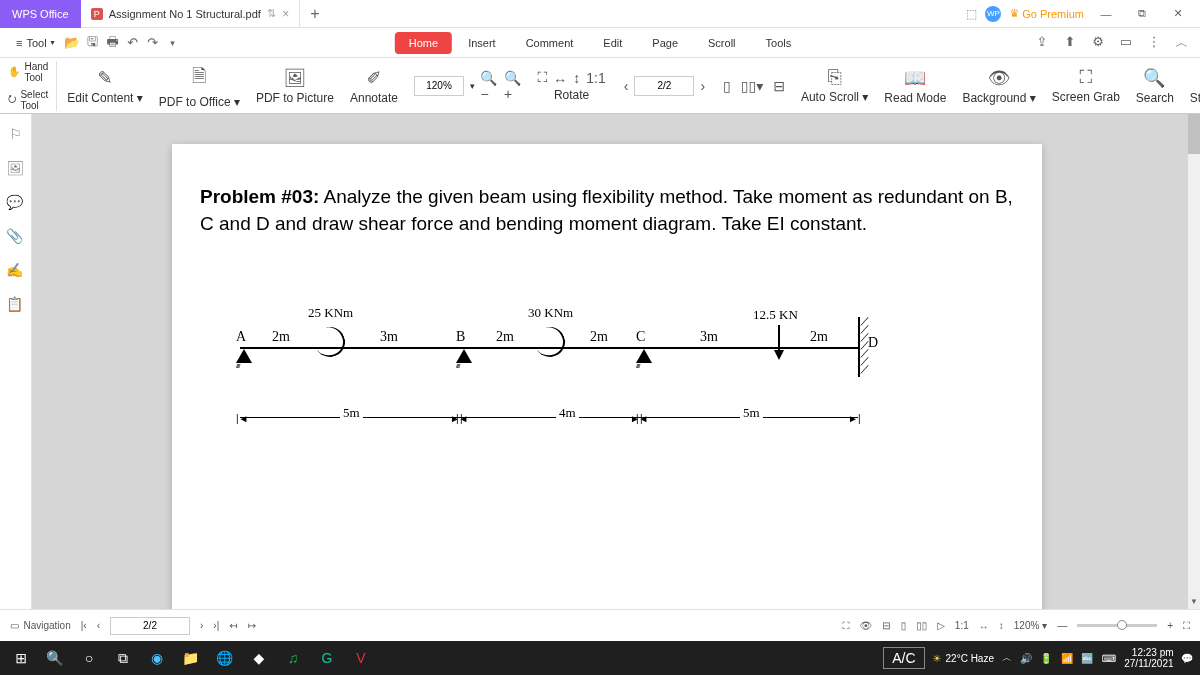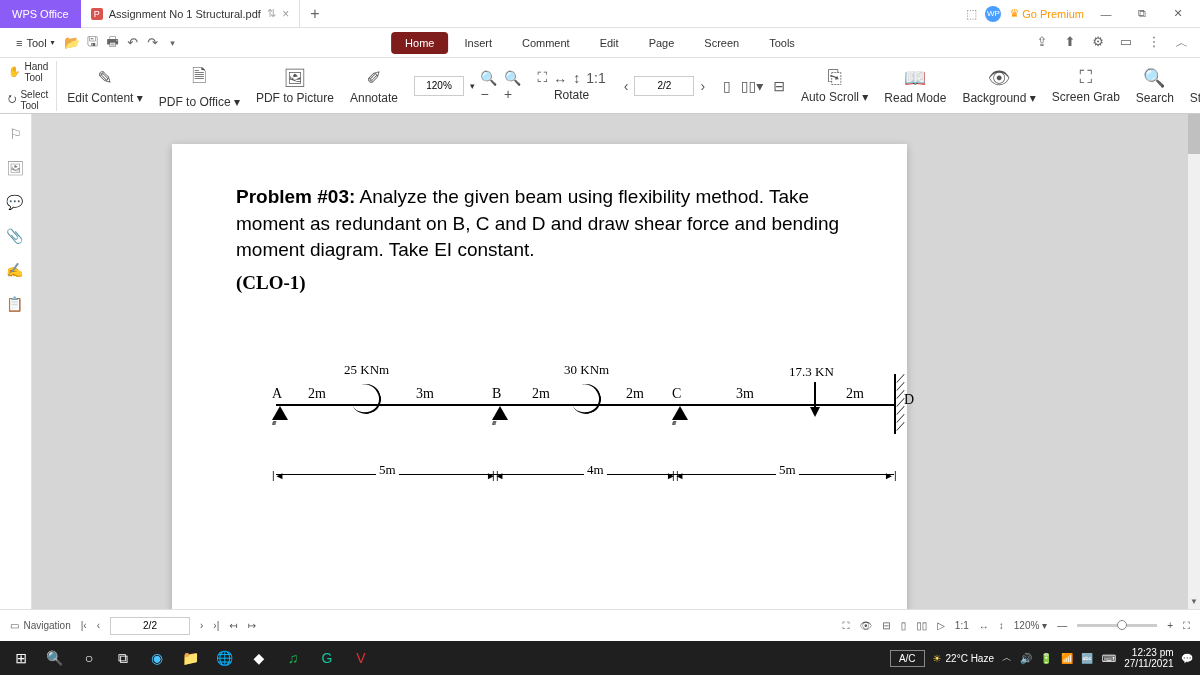--- a/index.html
+++ b/index.html
@@ -16,42 +16,42 @@
 .wps-circle { width: 16px; height: 16px; background: #4a9eff; border-radius: 50%; font-size: 8px; color: #fff; display: flex; align-items: center; justify-content: center; }
 .premium { color: #ff9800; font-size: 11px; display: flex; align-items: center; gap: 3px; }
 .win-btn { width: 28px; text-align: center; color: #666; font-size: 11px; cursor: pointer; }
 
 
 .menubar { height: 30px; background: #fff; display: flex; align-items: center; padding: 0 8px; border-bottom: 1px solid #e0e0e0; }
 .menu-btn { font-size: 11px; color: #333; padding: 4px 8px; display: flex; align-items: center; gap: 4px; }
 .qat-icon { width: 20px; text-align: center; color: #666; font-size: 13px; }
 .ribbon-tabs { display: flex; margin-left: auto; margin-right: auto; gap: 2px; position: absolute; left: 50%; transform: translateX(-50%); }
 .ribbon-tab { font-size: 11px; padding: 5px 14px; color: #333; cursor: pointer; }
-.ribbon-tab.active { background: #7f1d1d; color: #fff; border-radius: 4px; }
+.ribbon-tab.active { background: #ef4444; color: #fff; border-radius: 4px; }
 .menubar-right { margin-left: auto; display: flex; gap: 8px; }
 
 
 .toolbar { height: 56px; background: #fff; display: flex; align-items: center; padding: 0 8px; border-bottom: 1px solid #ccc; gap: 4px; font-size: 10px; color: #333; }
 .tool-section { display: flex; flex-direction: column; align-items: center; gap: 2px; padding: 0 6px; }
 .tool-label { font-size: 12px; color: #333; white-space: nowrap; }
 .tool-icon { font-size: 18px; color: #555; }
 .tool-icon-sm { font-size: 14px; color: #555; }
 .zoom-input { width: 50px; height: 20px; font-size: 10px; text-align: center; border: 1px solid #ccc; }
 .page-input { width: 60px; height: 20px; font-size: 10px; text-align: center; border: 1px solid #ccc; }
 .tool-row { display: flex; gap: 6px; align-items: center; }
 .hand-select { display: flex; flex-direction: column; gap: 6px; padding-right: 8px; border-right: 1px solid #e0e0e0; }
 .hs-item { display: flex; align-items: center; gap: 4px; font-size: 10px; }
 
 
 .sidebar-left { position: absolute; top: 114px; left: 0; width: 32px; height: 495px; background: #fff; border-right: 1px solid #e0e0e0; display: flex; flex-direction: column; align-items: center; gap: 14px; padding-top: 10px; }
 .sidebar-icon { width: 20px; height: 20px; color: #888; font-size: 14px; display: flex; align-items: center; justify-content: center; cursor: pointer; }
 
 
 .doc-area { position: absolute; top: 114px; left: 32px; right: 12px; bottom: 66px; background: #d6d6d6; overflow: hidden; }
-.page { position: absolute; left: 140px; top: 30px; width: 735px; height: 500px; background: #fff; box-shadow: 0 2px 8px rgba(0,0,0,.2); padding: 40px 64px; }
+.page { position: absolute; left: 140px; top: 30px; width: 870px; height: 500px; background: #fff; box-shadow: 0 2px 8px rgba(0,0,0,.2); padding: 40px 28px; }
 .problem-text { font-family: 'Times New Roman', serif; font-size: 19px; line-height: 1.4; color: #000; }
 .problem-text b { font-weight: bold; }
 .clo { font-family: 'Times New Roman', serif; font-size: 19px; font-weight: bold; margin-top: 8px; }
 
 
 .beam-diagram { position: relative; margin-top: 50px; height: 180px; }
 .beam-line { position: absolute; top: 60px; left: 40px; width: 620px; height: 2px; background: #000; }
 .support { position: absolute; top: 62px; font-size: 14px; }
 .support-tri { width: 0; height: 0; border-left: 8px solid transparent; border-right: 8px solid transparent; border-bottom: 14px solid #000; }
 .support-hatch { font-size: 6px; letter-spacing: -1px; }
@@ -78,21 +78,21 @@
 .nav-btn { display: flex; align-items: center; gap: 4px; }
 .page-field { width: 80px; height: 18px; border: 1px solid #ccc; text-align: center; font-size: 10px; }
 .status-right { margin-left: auto; display: flex; align-items: center; gap: 10px; }
 .zoom-slider { width: 80px; height: 3px; background: #ccc; position: relative; }
 .zoom-handle { position: absolute; left: 40px; top: -4px; width: 10px; height: 10px; background: #fff; border: 1px solid #888; border-radius: 50%; }
 
 
 .taskbar { position: absolute; bottom: 0; left: 0; right: 0; height: 34px; background: #1f1f1f; display: flex; align-items: center; padding: 0 6px; gap: 4px; }
 .task-icon { width: 30px; height: 28px; display: flex; align-items: center; justify-content: center; color: #fff; font-size: 14px; }
 .task-right { margin-left: auto; display: flex; align-items: center; gap: 8px; color: #fff; font-size: 10px; }
-.ac-box { border: 1px solid #888; padding: 2px 8px; font-size: 10px; color: #fff; }
+.ac-box { border: 1px solid #888; padding: 2px 8px; font-size: 14px; color: #fff; }
 .weather { display: flex; align-items: center; gap: 4px; }
 .sun { color: #ffd54f; }
 .time-block { text-align: right; line-height: 1.1; font-size: 10px; }
 </style>
 </head>
 <body>
 
 <div class="titlebar">
   <div class="app-badge">WPS Office</div>
   <div class="tab">
@@ -123,21 +123,21 @@
   <span class="qat-icon">↶</span>
   <span class="qat-icon">↷</span>
   <span class="qat-icon" style="font-size:9px">▾</span>
 
   <div class="ribbon-tabs">
     <span class="ribbon-tab active">Home</span>
     <span class="ribbon-tab">Insert</span>
     <span class="ribbon-tab">Comment</span>
     <span class="ribbon-tab">Edit</span>
     <span class="ribbon-tab">Page</span>
-    <span class="ribbon-tab">Screen</span>
+    <span class="ribbon-tab">Scroll</span>
     <span class="ribbon-tab">Tools</span>
   </div>
 
   <div class="menubar-right">
     <span class="qat-icon">⇪</span>
     <span class="qat-icon">⬆</span>
     <span class="qat-icon">⚙</span>
     <span class="qat-icon">▭</span>
     <span class="qat-icon">⋮</span>
     <span class="qat-icon">︿</span>
@@ -232,21 +232,20 @@
   <span class="sidebar-icon">📎</span>
   <span class="sidebar-icon">✍</span>
   <span class="sidebar-icon">📋</span>
 </div>
 
 <div class="doc-area">
   <div class="page">
     <p class="problem-text">
       <b>Problem #03:</b><span> Analyze the given beam using flexibility method. Take moment as redundant on B, C and D and draw shear force and bending moment diagram. Take EI constant.</span>
     </p>
-    <p class="clo">(CLO-1)</p>
 
     <div class="beam-diagram">
       <div class="beam-line"></div>
 
       <div class="support" style="left:36px">
           <div class="support-tri"></div>
           <div class="support-hatch">/////</div>
         </div>
       <div class="support" style="left:256px">
           <div class="support-tri"></div>
@@ -271,34 +270,34 @@
       <span class="span-label" style="left:390px">2m</span>
       <span class="span-label" style="left:500px">3m</span>
       <span class="span-label" style="left:610px">2m</span>
 
       <div class="moment-arc" style="left:115px"></div>
       <span class="moment-label" style="left:108px">25 KNm</span>
       <div class="moment-arc" style="left:335px"></div>
       <span class="moment-label" style="left:328px">30 KNm</span>
 
       <div class="point-load" style="left:561px">
-        <span style="font-size:13px;font-family:'Times New Roman',serif;margin-bottom:2px;margin-left:-8px;white-space:nowrap">17.3 KN</span>
+        <span style="font-size:13px;font-family:'Times New Roman',serif;margin-bottom:2px;margin-left:-8px;white-space:nowrap">12.5 KN</span>
         <div class="load-line"></div>
         <div class="load-arrow"></div>
       </div>
 
       <div class="dim-line" style="left:40px;width:220px"></div>
       <span class="dim-arrow" style="left:36px">|◄</span>
       <span class="dim-arrow" style="left:250px">►|</span>
       <span class="dim-label" style="left:140px">5m</span>
 
       <div class="dim-line" style="left:260px;width:180px"></div>
       <span class="dim-arrow" style="left:256px">|◄</span>
       <span class="dim-arrow" style="left:430px">►|</span>
-      <span class="dim-label" style="left:348px">4m</span>
+      <span class="dim-label" style="left:356px">4m</span>
 
       <div class="dim-line" style="left:440px;width:218px"></div>
       <span class="dim-arrow" style="left:436px">|◄</span>
       <span class="dim-arrow" style="left:648px">►|</span>
       <span class="dim-label" style="left:540px">5m</span>
     </div>
   </div>
 </div>
 
 <div class="scrollbar-v">

